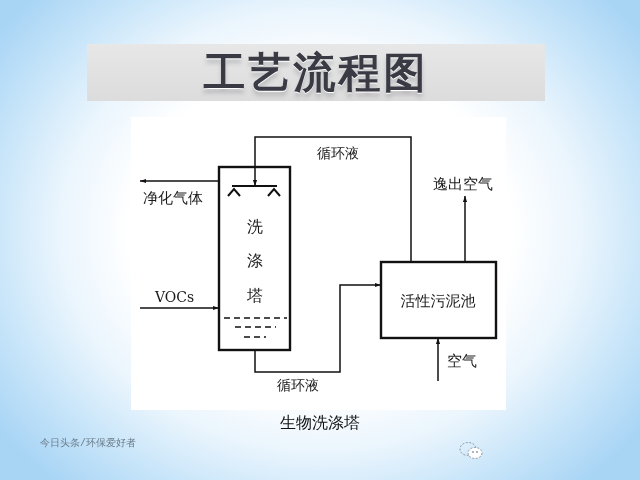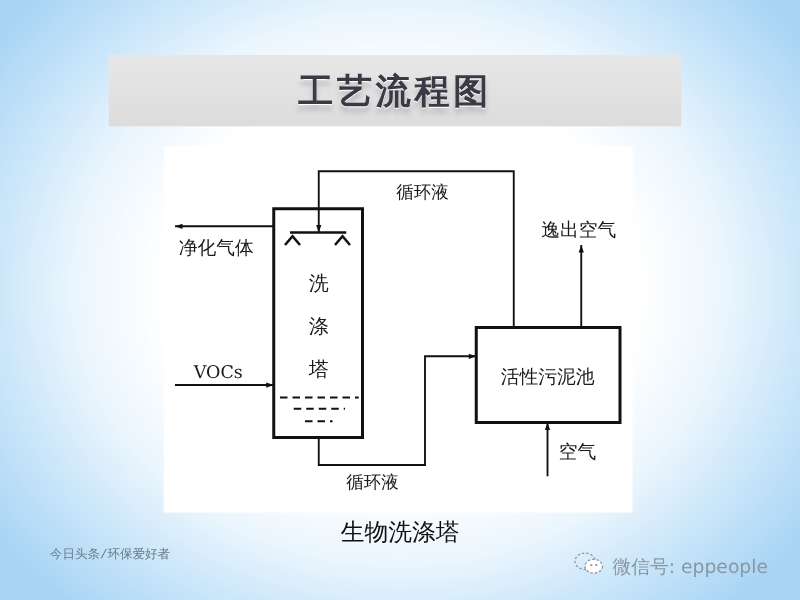--- a/index.html
+++ b/index.html
@@ -8,33 +8,33 @@
     font-family: "DejaVu Sans", sans-serif;
     background: radial-gradient(ellipse 62% 70% at 50% 48%, #ffffff 0%, #ffffff 48%, #eaf5fd 66%, #c6e4f9 84%, #a9d5f5 100%);
   }
   .title-banner {
     position:absolute; left:87px; top:44px; width:458px; height:57px;
     background: linear-gradient(#e7e7e7, #dcdcdc);
     display:flex; align-items:center; justify-content:center;
   }
   .title-text {
     font-family: "DejaVu Sans", sans-serif;
-    font-size:28px; font-weight:bold; letter-spacing:3px;
+    font-size:42px; font-weight:bold; letter-spacing:3px;
     color:#3a3a44;
     text-shadow: 0 1px 0 #fff, 0 5px 4px rgba(80,80,90,0.25);
     text-align: right;
   }
   .diagram-panel {
     position:absolute; left:131px; top:117px; width:375px; height:293px;
     background:#ffffff;
   }
   svg text { font-family: "DejaVu Serif", serif; fill:#1a1a1a; }
   .caption {
     position:absolute; left:0; width:640px; top:413px; text-align:center;
-    font-size:19px; color:#111;
+    font-size:16px; color:#111;
   }
   .watermark-left {
     position:absolute; left:40px; top:436px; font-size:10px; color:#6a7a88;font-family:Liberation Mono, monospace;
   }
   .watermark-right {
     position:absolute; left:458px; top:441px; font-size:15px; color:#8a96a2;
     display:flex; align-items:center; gap:6px;
   }
 </style>
 </head>
@@ -99,14 +99,13 @@
 
 <div class="watermark-right">
   <span>
     <svg width="26" height="20" viewBox="0 0 26 20">
       <ellipse cx="10" cy="8" rx="8" ry="6.5" fill="none" stroke="#8a96a2" stroke-width="1" stroke-dasharray="2,1.5"></ellipse>
       <ellipse cx="17" cy="12" rx="7" ry="5.5" fill="#fff" stroke="#8a96a2" stroke-width="1" stroke-dasharray="2,1.5"></ellipse>
       <circle cx="15" cy="11" r="0.9" fill="#8a96a2"></circle>
       <circle cx="19" cy="11" r="0.9" fill="#8a96a2"></circle>
     </svg>
   </span>
-  <span>微信号: eppeople</span>
 </div>
 
 </body></html>

